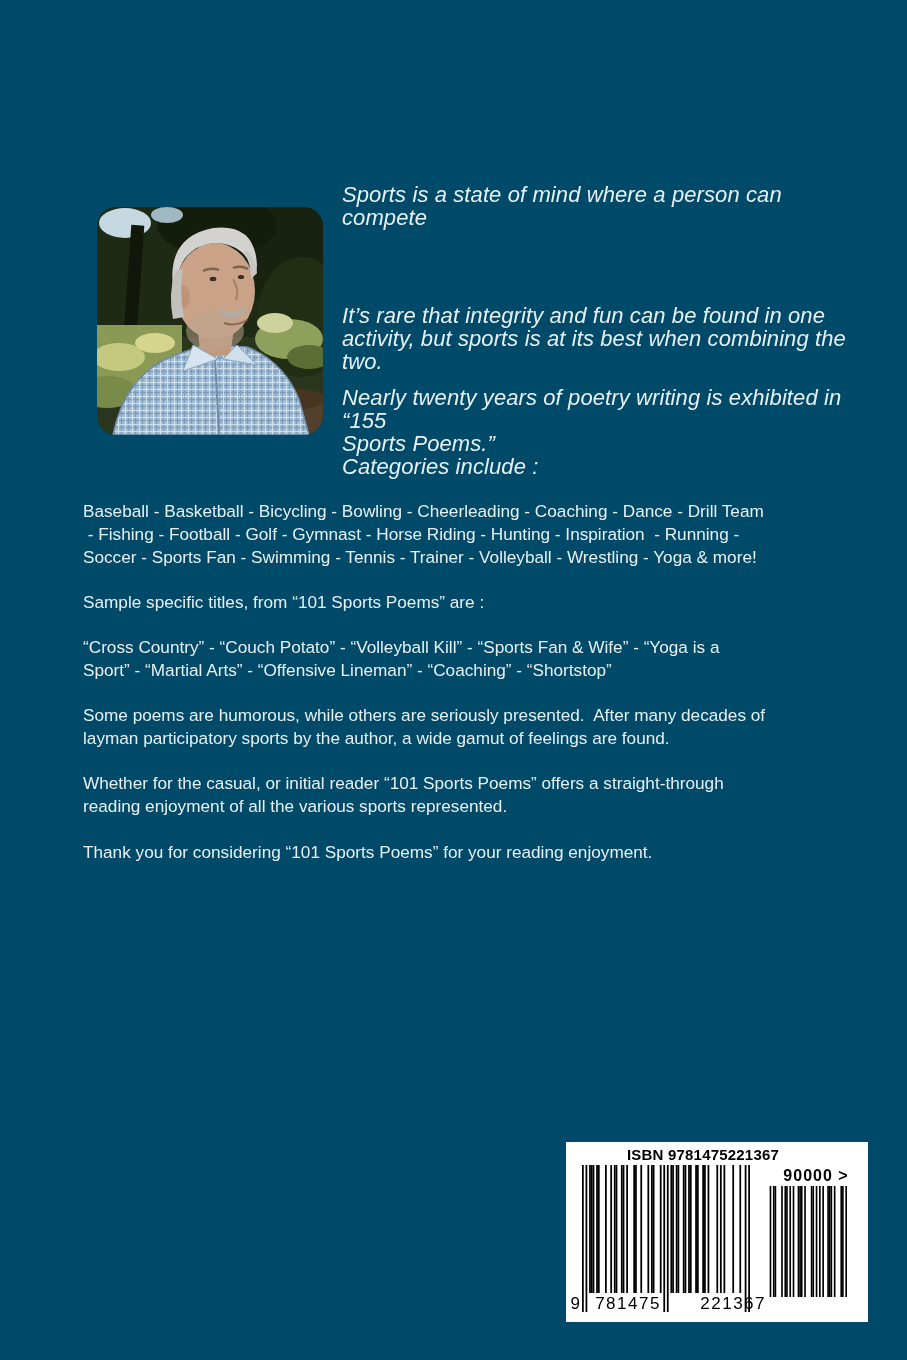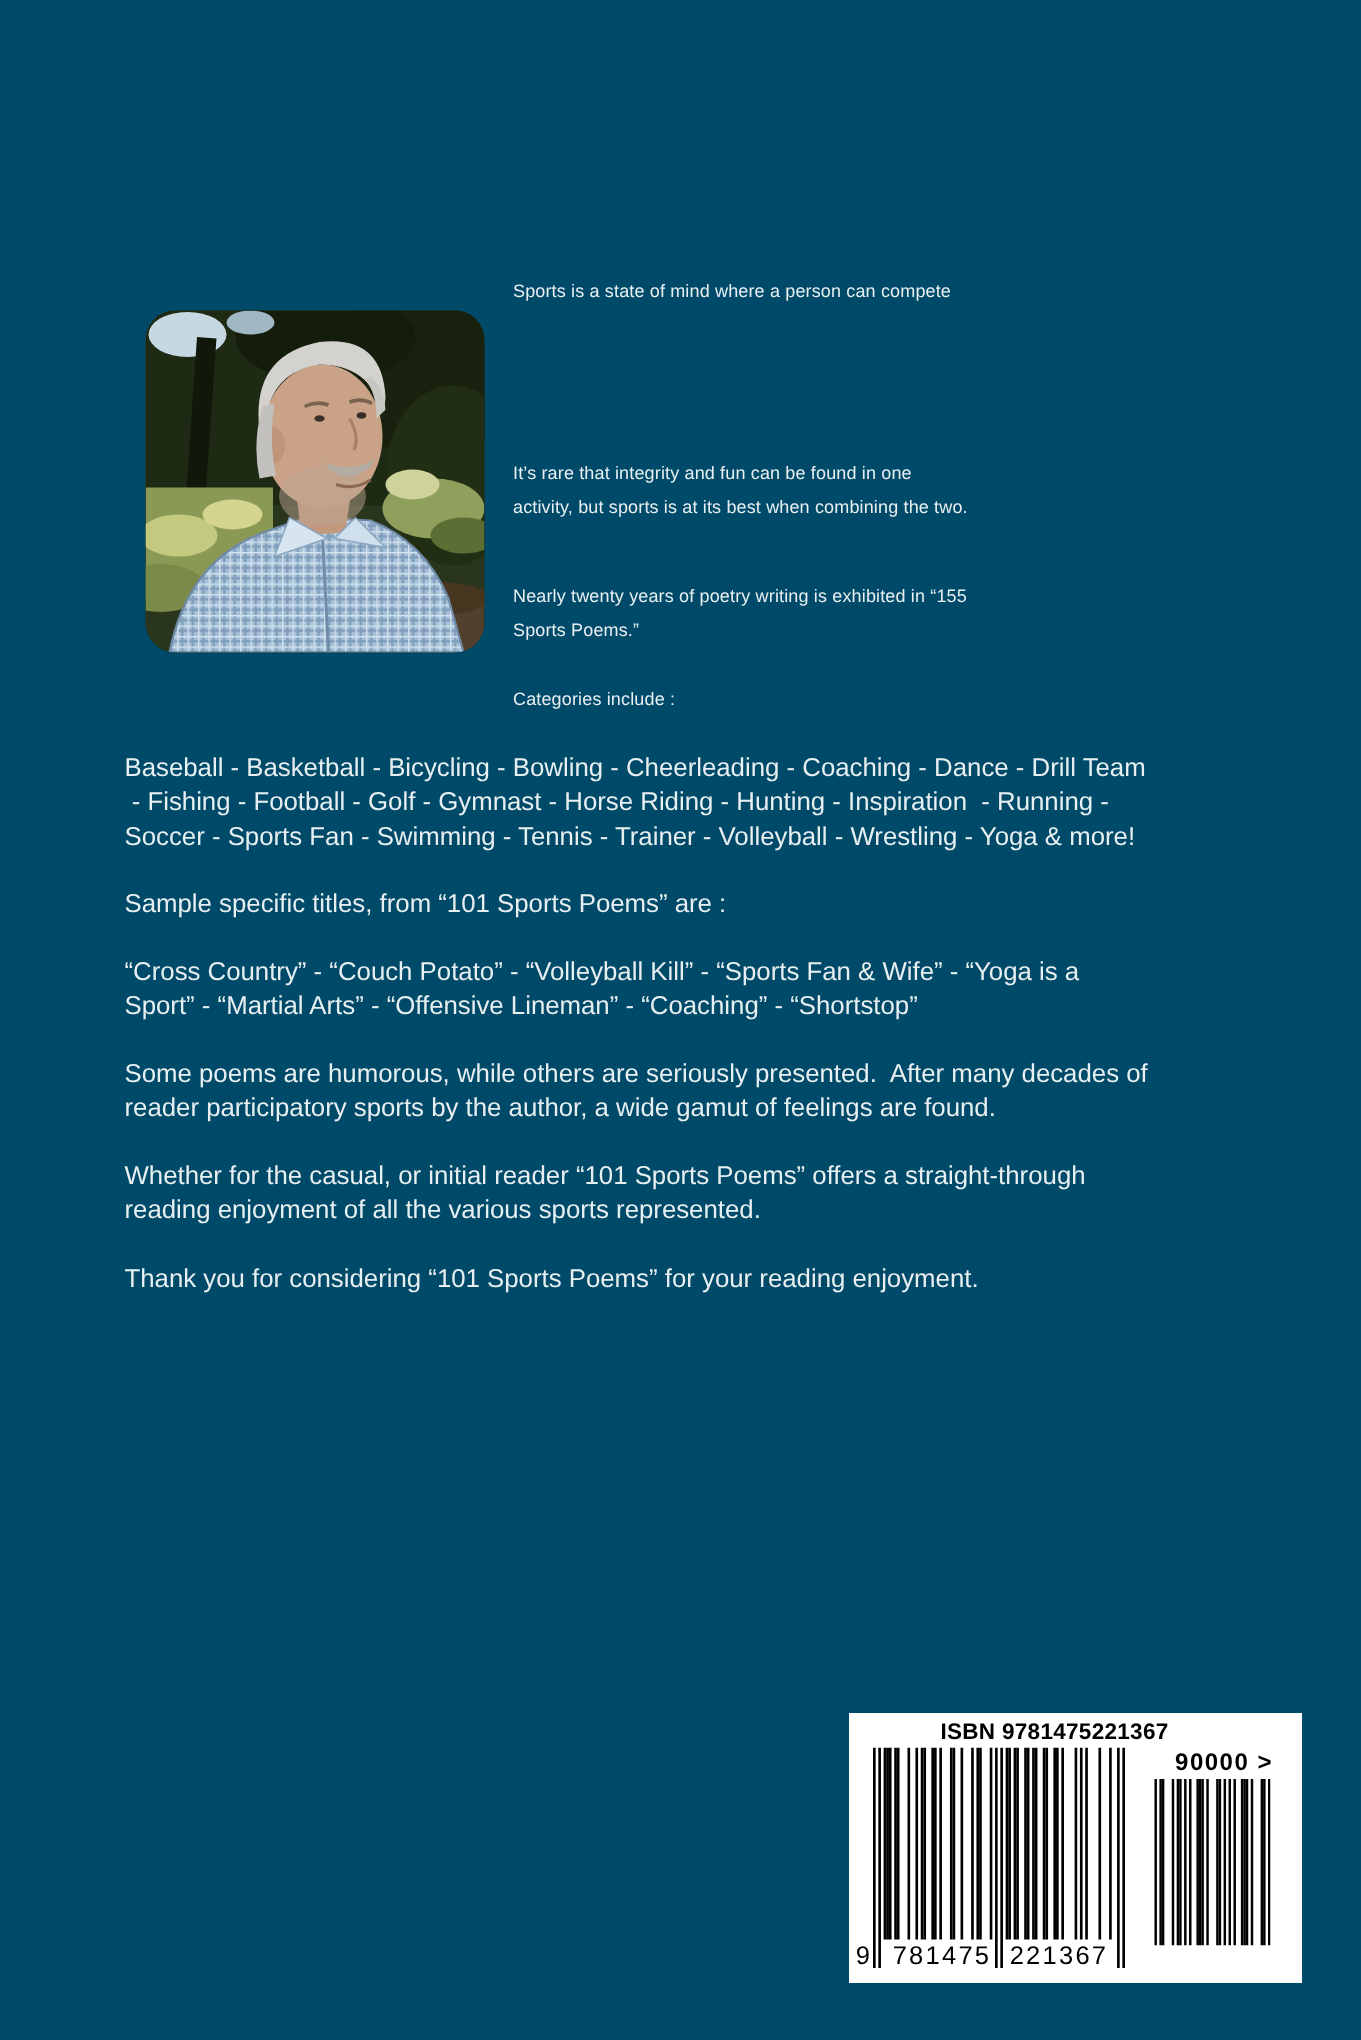--- a/index.html
+++ b/index.html
@@ -1,20 +1,20 @@
 <!DOCTYPE html>
 <html><head>
 <meta charset="utf-8">
 <style>
   html,body{margin:0;padding:0;background:#004a69;}
   .page{
     position:relative;width:907px;height:1360px;background:#004a69;overflow:hidden;
     font-family:"Liberation Sans","DejaVu Sans",sans-serif;color:#e8eff1;
   }
-  .txt{font-size:12px;line-height:23px;letter-spacing:.1px;}
+  .txt{font-size:22px;line-height:23px;letter-spacing:.1px;font-style:italic;}
   .wide{font-size:17.2px;line-height:23px;}
   .line{white-space:pre-wrap;}
   .intro-block{position:absolute;left:342px;width:520px;}
   .wide-block{position:absolute;left:83px;width:800px;}
 
   .photo{
     position:absolute;left:97px;top:207px;width:226px;height:228px;
     border-radius:20px;overflow:hidden;background:#27321b;
   }
   .photo svg{display:block;width:100%;height:100%;}
@@ -25,21 +25,21 @@
   }
   .bc-label{
     position:absolute;left:16px;top:5px;width:168px;text-align:center;
     font-weight:700;font-size:15px;line-height:16px;letter-spacing:.2px;white-space:nowrap;margin-left:37px;
   }
   .bc-main{position:absolute;left:16px;top:23px;width:168px;height:147px;}
   .bc-addon{position:absolute;left:202px;top:44px;width:79px;height:111px;}
   .bc-digits{position:absolute;top:152px;font-size:17px;line-height:20px;font-weight:400;}
   .bc-d9{left:2px;width:12px;text-align:right;}
   .bc-g1{left:22px;width:80px;text-align:center;letter-spacing:1.5px;white-space:nowrap;}
-  .bc-g2{left:100px;width:80px;text-align:center;letter-spacing:1.5px;white-space:nowrap;}
+  .bc-g2{left:120px;width:80px;text-align:right;letter-spacing:1.5px;white-space:nowrap;}
   .bc-addon-label{
     position:absolute;left:202px;top:25px;width:96px;text-align:center;
     font-weight:700;font-size:16px;line-height:17px;letter-spacing:1px;white-space:nowrap;
   }
 </style>
 </head>
 <body>
 
 <div class="page">
 
@@ -120,21 +120,21 @@
   </div>
 
   <div class="wide-block wide" style="top:591px">Sample specific titles, from “101 Sports Poems” are :</div>
   <div class="wide-block wide" style="top:636px">
     <div class="line">“Cross Country” - “Couch Potato” - “Volleyball Kill” - “Sports Fan &amp; Wife” - “Yoga is a</div>
     <div class="line">Sport” - “Martial Arts” - “Offensive Lineman” - “Coaching” - “Shortstop”</div>
   </div>
 
   <div class="wide-block wide" style="top:704px">
     <div class="line">Some poems are humorous, while others are seriously presented.  After many decades of</div>
-    <div class="line">reader participatory sports by the author, a wide gamut of feelings are found.</div>
+    <div class="line">layman participatory sports by the author, a wide gamut of feelings are found.</div>
   </div>
   <div class="wide-block wide" style="top:772px">
     <div class="line">Whether for the casual, or initial reader “101 Sports Poems” offers a straight-through</div>
     <div class="line">reading enjoyment of all the various sports represented.</div>
   </div>
   <div class="wide-block wide" style="top:841px">Thank you for considering “101 Sports Poems” for your reading enjoyment.</div>
 
   <div class="barcode-panel">
     <div class="bc-label">ISBN 9781475221367</div>
     <svg id="ean13-svg" class="bc-main" viewBox="0 0 95 147" preserveAspectRatio="none">

